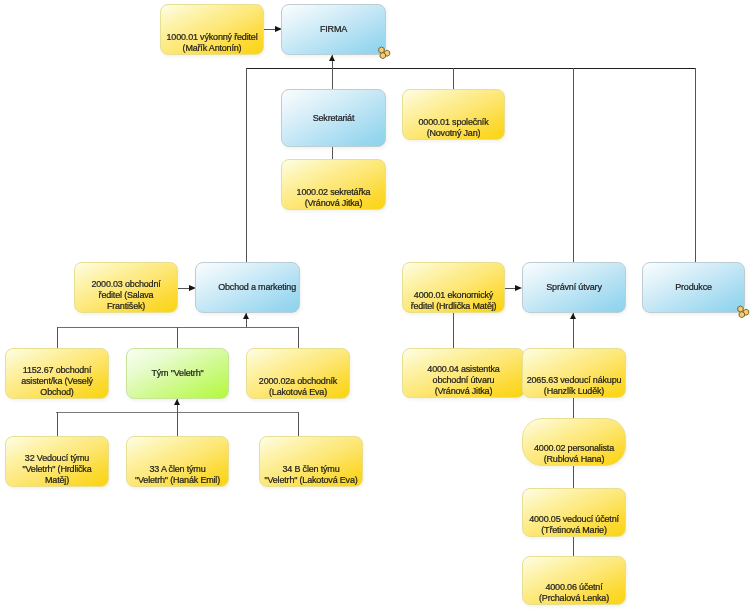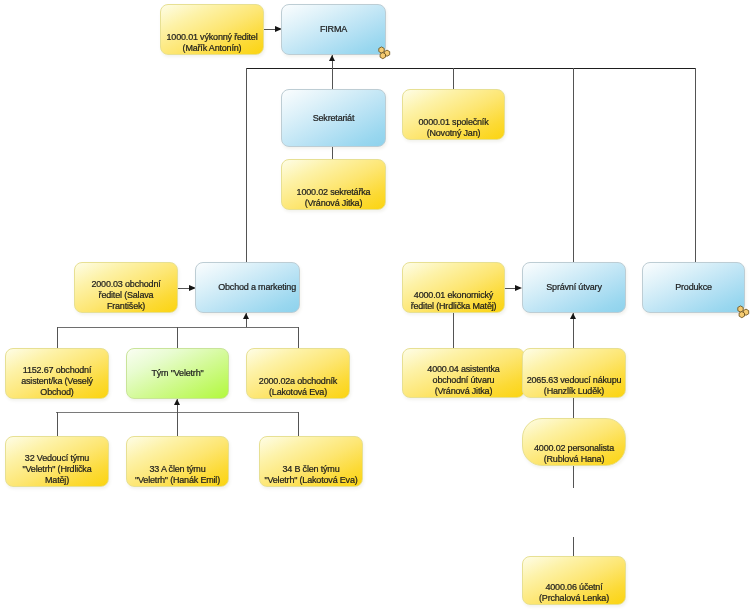--- a/index.html
+++ b/index.html
@@ -127,20 +127,23 @@
   </div>
   <div class="node yellow" style="left: 126px; top: 436px; width: 103px; height: 51px;">
     <span class="lbl"><span>33 A člen týmu</span><br><span>"Veletrh" (Hanák Emil)</span></span>
   </div>
   <div class="node yellow" style="left: 246px; top: 436px; width: 104px; height: 51px; margin-left: 13px;">
     <span class="lbl"><span>34 B člen týmu</span><br><span>"Veletrh" (Lakotová Eva)</span></span>
   </div>
   <div class="node yellow" style="left: 522px; top: 418px; width: 104px; height: 48px; border-radius: 20px;">
     <span class="lbl"><span>4000.02 personalista</span><br><span>(Rublová Hana)</span></span>
   </div>
+  <div class="node yellow" style="left: 522px; top: 488px; width: 104px; height: 49px;">
+    <span class="lbl"><span>4000.05 vedoucí účetní</span><br><span>(Třetinová Marie)</span></span>
+  </div>
   <div class="node yellow" style="left: 522px; top: 556px; width: 104px; height: 49px;">
     <span class="lbl"><span>4000.06 účetní</span><br><span>(Prchalová Lenka)</span></span>
   </div>
 
   <div class="hexwrap" style="left: 377px; top: 45px; width: 15px; height: 15px;">
     <svg viewBox="0 0 15 15" width="15" height="15" aria-hidden="true">
       <path d="M4.5,1.9 L7.19,3.45 L7.19,6.55 L4.5,8.1 L1.81,6.55 L1.81,3.45 Z"></path>
       <path d="M10,5.1 L12.69,6.65 L12.69,9.75 L10,11.3 L7.31,9.75 L7.31,6.65 Z"></path>
       <path d="M5.8,7.5 L8.49,9.05 L8.49,12.15 L5.8,13.7 L3.11,12.15 L3.11,9.05 Z"></path>
     </svg>

